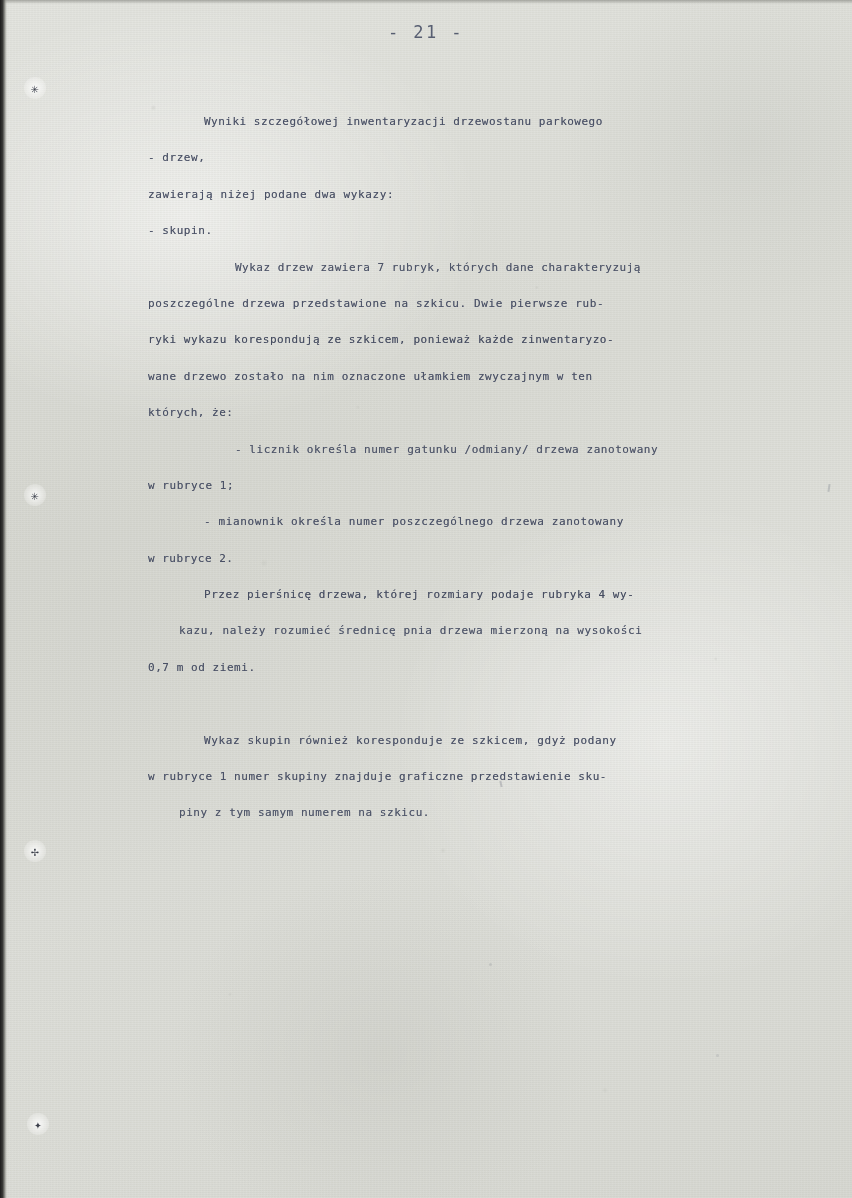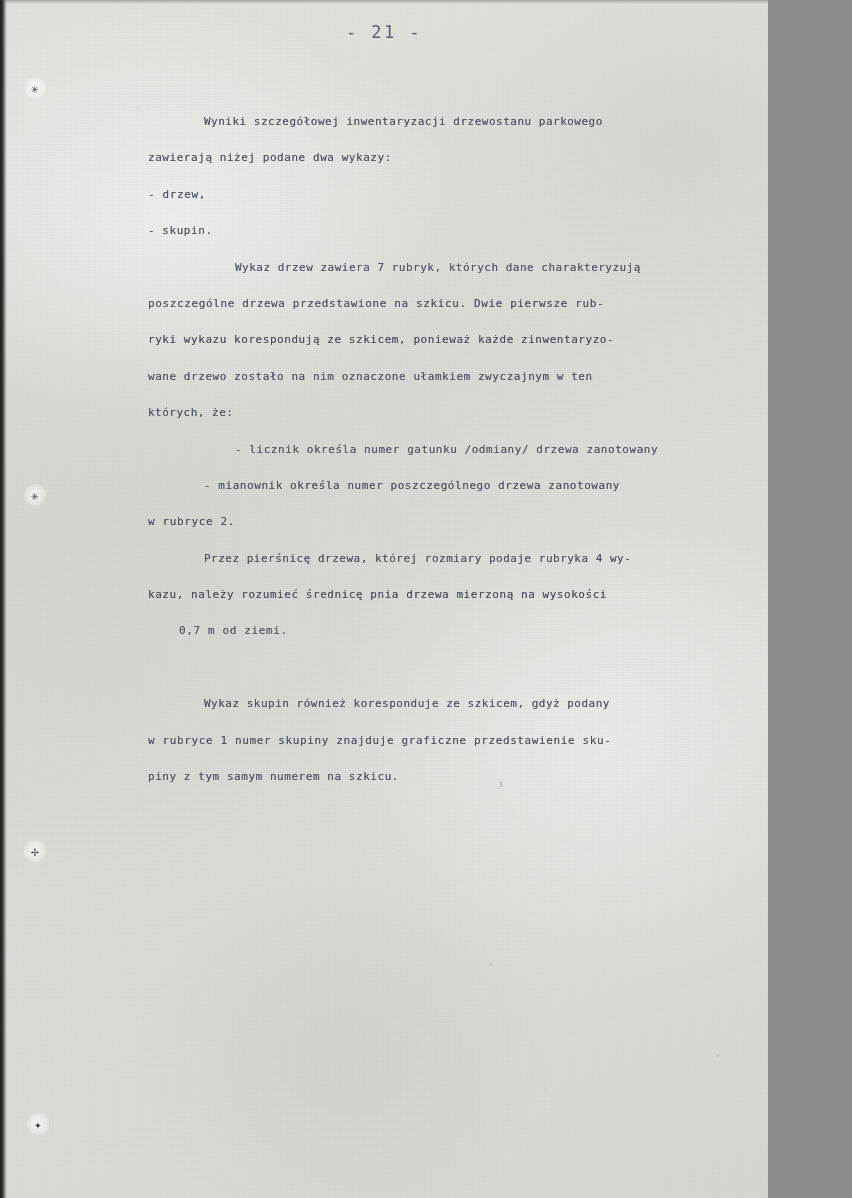--- a/index.html
+++ b/index.html
@@ -3,21 +3,21 @@
 <meta charset="utf-8">
 <style>
   html, body {
     margin: 0;
     padding: 0;
     background: #8c8c8c;
   }
 
   #page {
     position: relative;
-    width: 768px;
+    width: 852px;
     height: 1198px;
     overflow: hidden;
     background-color: #dfe0db;
     background-image:
       radial-gradient(ellipse 420px 300px at 22% 18%, rgba(255,255,255,0.55) 0%, rgba(255,255,255,0) 70%),
       radial-gradient(ellipse 380px 340px at 78% 62%, rgba(255,255,255,0.40) 0%, rgba(255,255,255,0) 72%),
       radial-gradient(ellipse 300px 260px at 45% 88%, rgba(198,199,192,0.38) 0%, rgba(198,199,192,0) 70%),
       radial-gradient(ellipse 260px 220px at 88% 12%, rgba(201,203,197,0.35) 0%, rgba(201,203,197,0) 72%),
       radial-gradient(circle at 12% 52%, rgba(206,207,200,0.40) 0%, rgba(206,207,200,0) 60%),
       linear-gradient(160deg, #e4e5e0 0%, #dcddd7 38%, #e1e2dd 62%, #d8d9d3 100%);
@@ -148,29 +148,30 @@
 
   <div id="grain"></div>
   <div id="blotches"></div>
   <div id="top-edge"></div>
   <div id="left-edge"></div>
 
   <div class="folio">- 21 -</div>
 
   <div id="body-text">
       <div class="line indent">Wyniki szczegółowej inwentaryzacji drzewostanu parkowego</div>
+      <div class="line">- drzew,</div>
       <div class="line">zawierają niżej podane dwa wykazy:</div>
-      <div class="line">- drzew,</div>
       <div class="line">- skupin.</div>
       <div class="line indent">Wykaz drzew zawiera 7 rubryk, których dane charakteryzują</div>
       <div class="line">poszczególne drzewa przedstawione na szkicu. Dwie pierwsze rub-</div>
       <div class="line">ryki wykazu korespondują ze szkicem, ponieważ każde zinwentaryzo-</div>
       <div class="line">wane drzewo zostało na nim oznaczone ułamkiem zwyczajnym w ten</div>
       <div class="line">których, że:</div>
       <div class="line indent">- licznik określa numer gatunku /odmiany/ drzewa zanotowany</div>
+      <div class="line">w rubryce 1;</div>
       <div class="line indent">- mianownik określa numer poszczególnego drzewa zanotowany</div>
       <div class="line">w rubryce 2.</div>
       <div class="line indent">Przez pierśnicę drzewa, której rozmiary podaje rubryka 4 wy-</div>
       <div class="line">kazu, należy rozumieć średnicę pnia drzewa mierzoną na wysokości</div>
       <div class="line">0,7 m od ziemi.</div>
       <div class="line blank"></div>
       <div class="line indent">Wykaz skupin również koresponduje ze szkicem, gdyż podany</div>
       <div class="line">w rubryce 1 numer skupiny znajduje graficzne przedstawienie sku-</div>
       <div class="line">piny z tym samym numerem na szkicu.</div>
     </div>

